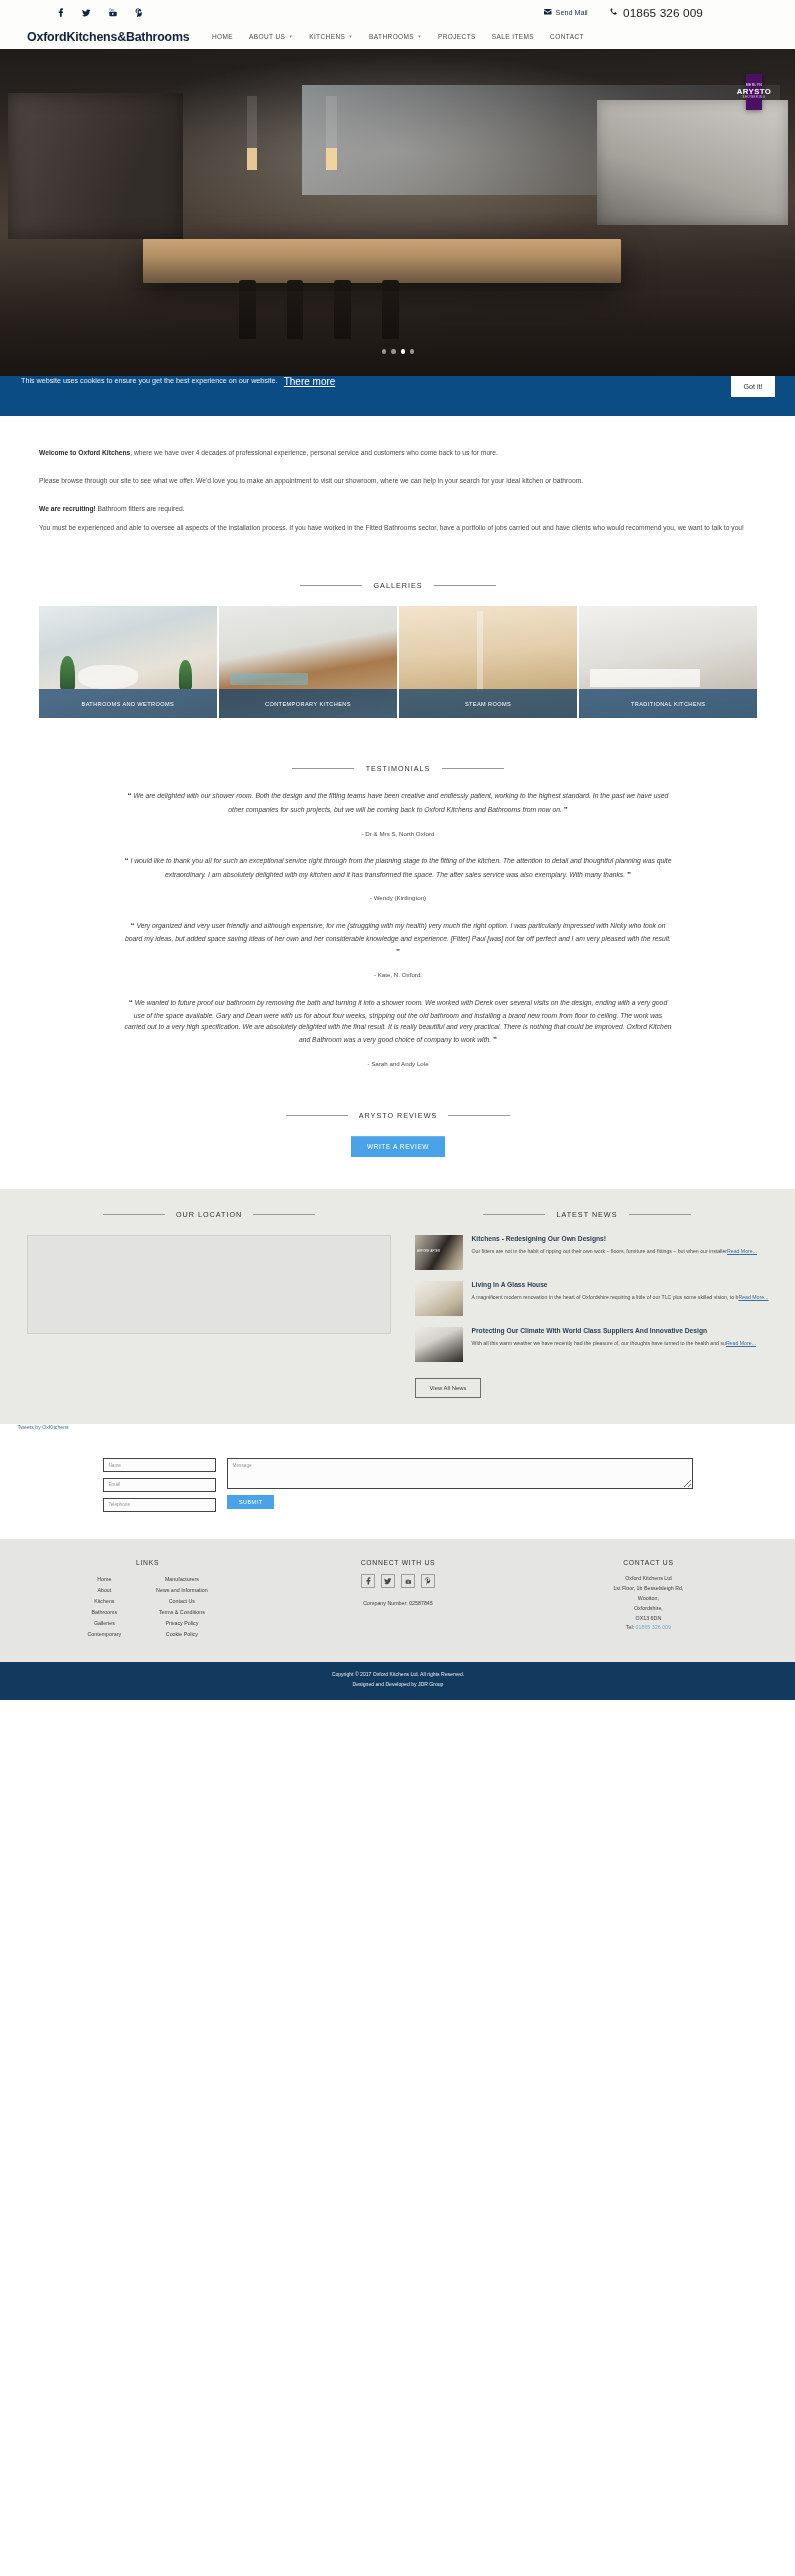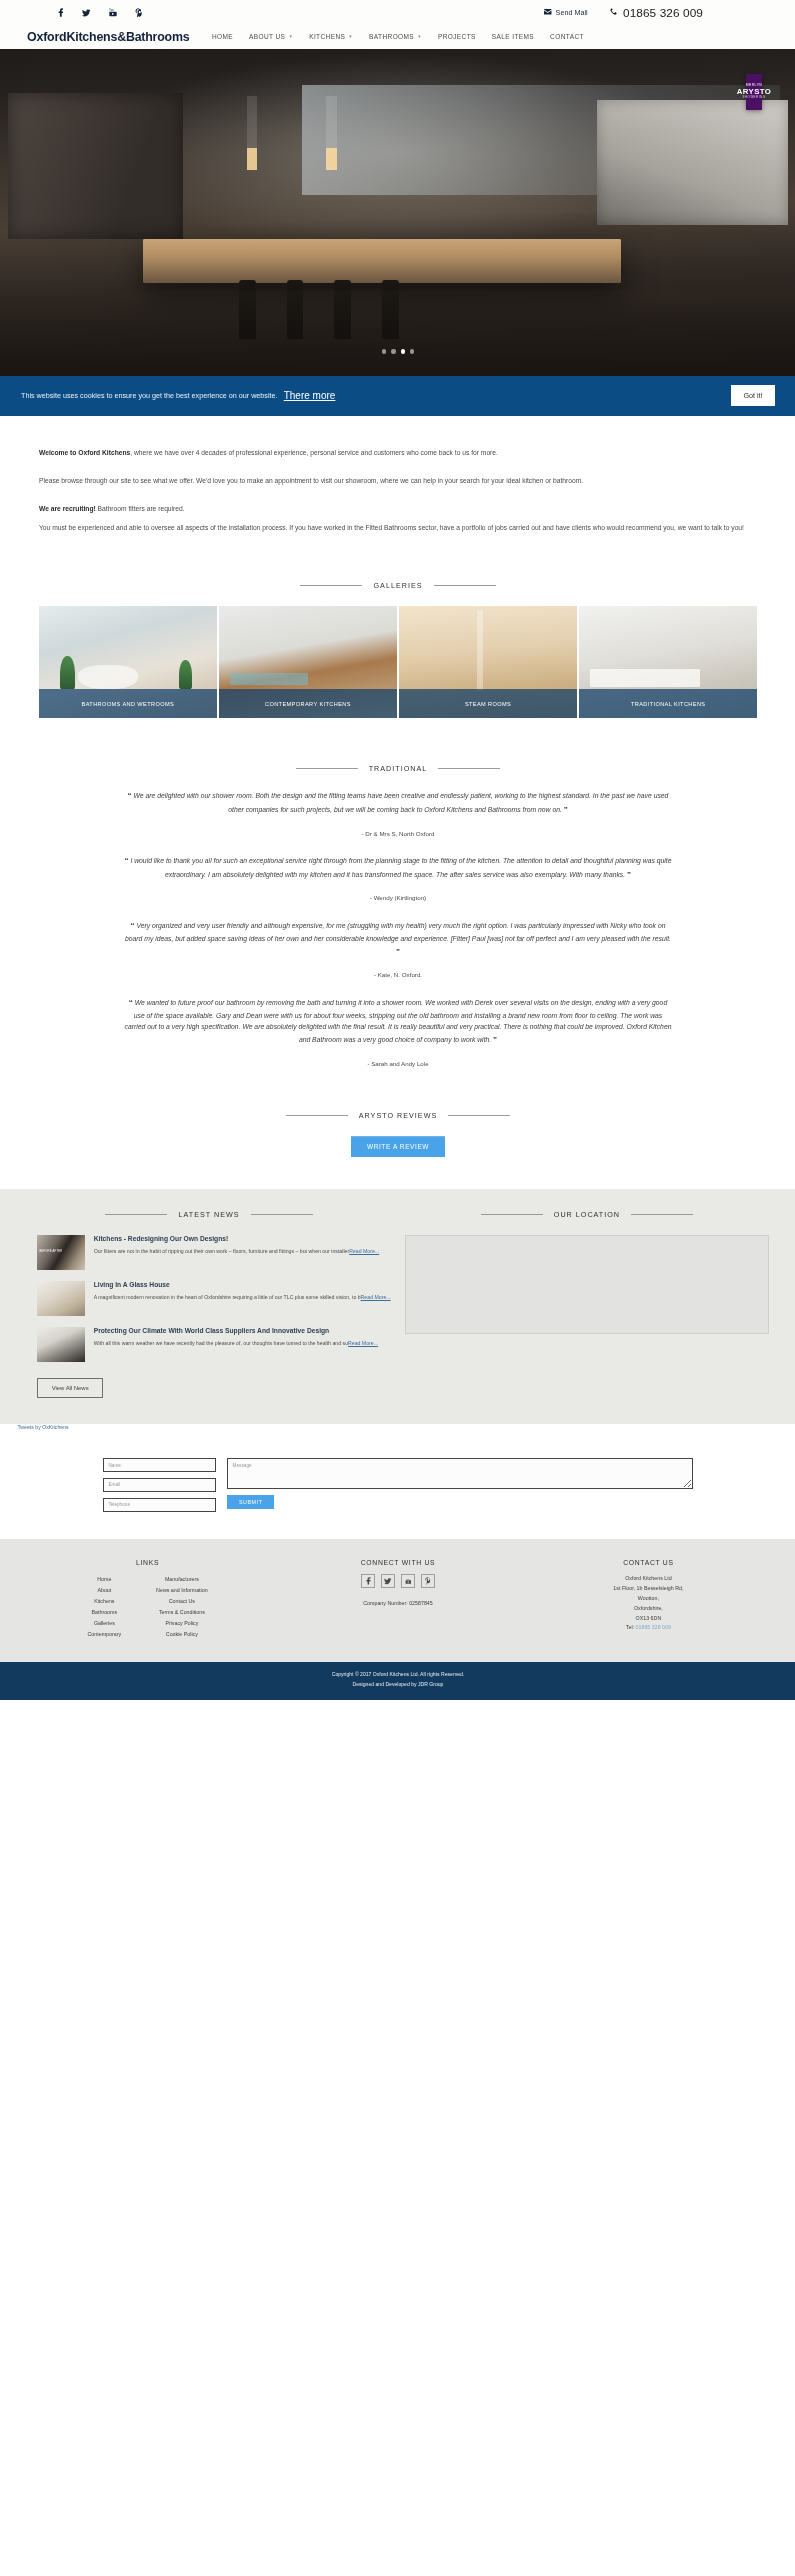--- a/index.html
+++ b/index.html
@@ -162,21 +162,21 @@
     width: 4.4px; height: 4.4px; border-radius: 50%;
     background: rgba(255,255,255,.55); cursor: pointer;
   }
   .hero-dots .dot.active { background: #fff; }
 
   
   .cookie {
     position: absolute; left: 0; right: 0; bottom: 0;
     min-height: 40px;
     background: #0c4c84;
-    display: flex; align-items: center;
+    display: flex; align-items: flex-start;
     padding: 0 21px;
   }
   .cookie-text { font-size: 7.2px; color: #eaf2f8; }
   .cookie-learn {
     color: #fff; text-decoration: underline; margin-left: 6.2px; cursor: pointer;
   }
   .cookie-btn {
     margin-left: auto;
     background: #fff; color: #2f2f2f;
     border: none;
@@ -581,21 +581,21 @@
   </div>
   <div class="gal-card g4">
     <div class="gal-img"></div>
     <div class="gal-obj" style="left:6%;top:56%;width:62%;height:16%;background:rgba(250,250,248,.8);border-radius:1.2px"></div>
     <div class="gal-label">TRADITIONAL KITCHENS</div>
   </div>
 </div>
 
 <div class="sec-head">
   <span class="rule"></span>
-  <span class="txt">TRADITIONAL</span>
+  <span class="txt">TESTIMONIALS</span>
   <span class="rule"></span>
 </div>
 <div class="testimonials">
   <div class="testi">
     <div class="testi-quote">
       <span class="qm">“</span>
       <span>We are delighted with our shower room. Both the design and the fitting teams have been creative and endlessly patient, working to the highest standard. In the past we have used other companies for such projects, but we will be coming back to Oxford Kitchens and Bathrooms from now on.</span>
       <span class="qm">”</span>
     </div>
     <div class="testi-author">- Dr &amp; Mrs S, North Oxford</div>
@@ -630,20 +630,29 @@
   <div class="sec-head">
     <span class="rule"></span>
     <span class="txt">ARYSTO REVIEWS</span>
     <span class="rule"></span>
   </div>
   <button class="review-btn">WRITE A REVIEW</button>
 </div>
 
 <div class="band-grey">
   <div class="two-col" style="padding-top:0">
+    <div class="col">
+      <div class="sec-head">
+        <span class="rule"></span>
+        <span class="txt">OUR LOCATION</span>
+        <span class="rule"></span>
+      </div>
+      <div class="map-box"></div>
+    </div>
+
     <div class="col">
       <div class="sec-head">
         <span class="rule"></span>
         <span class="txt">LATEST NEWS</span>
         <span class="rule"></span>
       </div>
       <div style="padding-left:10px">
         <div class="news-item">
           <div class="news-thumb nt1"></div>
           <div class="news-body">
@@ -667,29 +676,20 @@
           <div class="news-body">
             <div class="news-title">Protecting Our Climate With World Class Suppliers And Innovative Design</div>
             <div class="news-desc">
               <span> With all this warm weather we have recently had the pleasure of, our thoughts have turned to the health and su</span><span class="news-more">Read More...</span>
             </div>
           </div>
         </div>
         <button class="viewall-btn">View All News</button>
       </div>
     </div>
-
-    <div class="col">
-      <div class="sec-head">
-        <span class="rule"></span>
-        <span class="txt">OUR LOCATION</span>
-        <span class="rule"></span>
-      </div>
-      <div class="map-box"></div>
-    </div>
   </div>
 </div>
 
 <div class="social-feeds">
   <div class="tweets-link">Tweets by OxKitchens</div>
 </div>
 
 <div class="form-wrap">
   <div class="form-left">
     <input type="text" placeholder="Name" style="">

